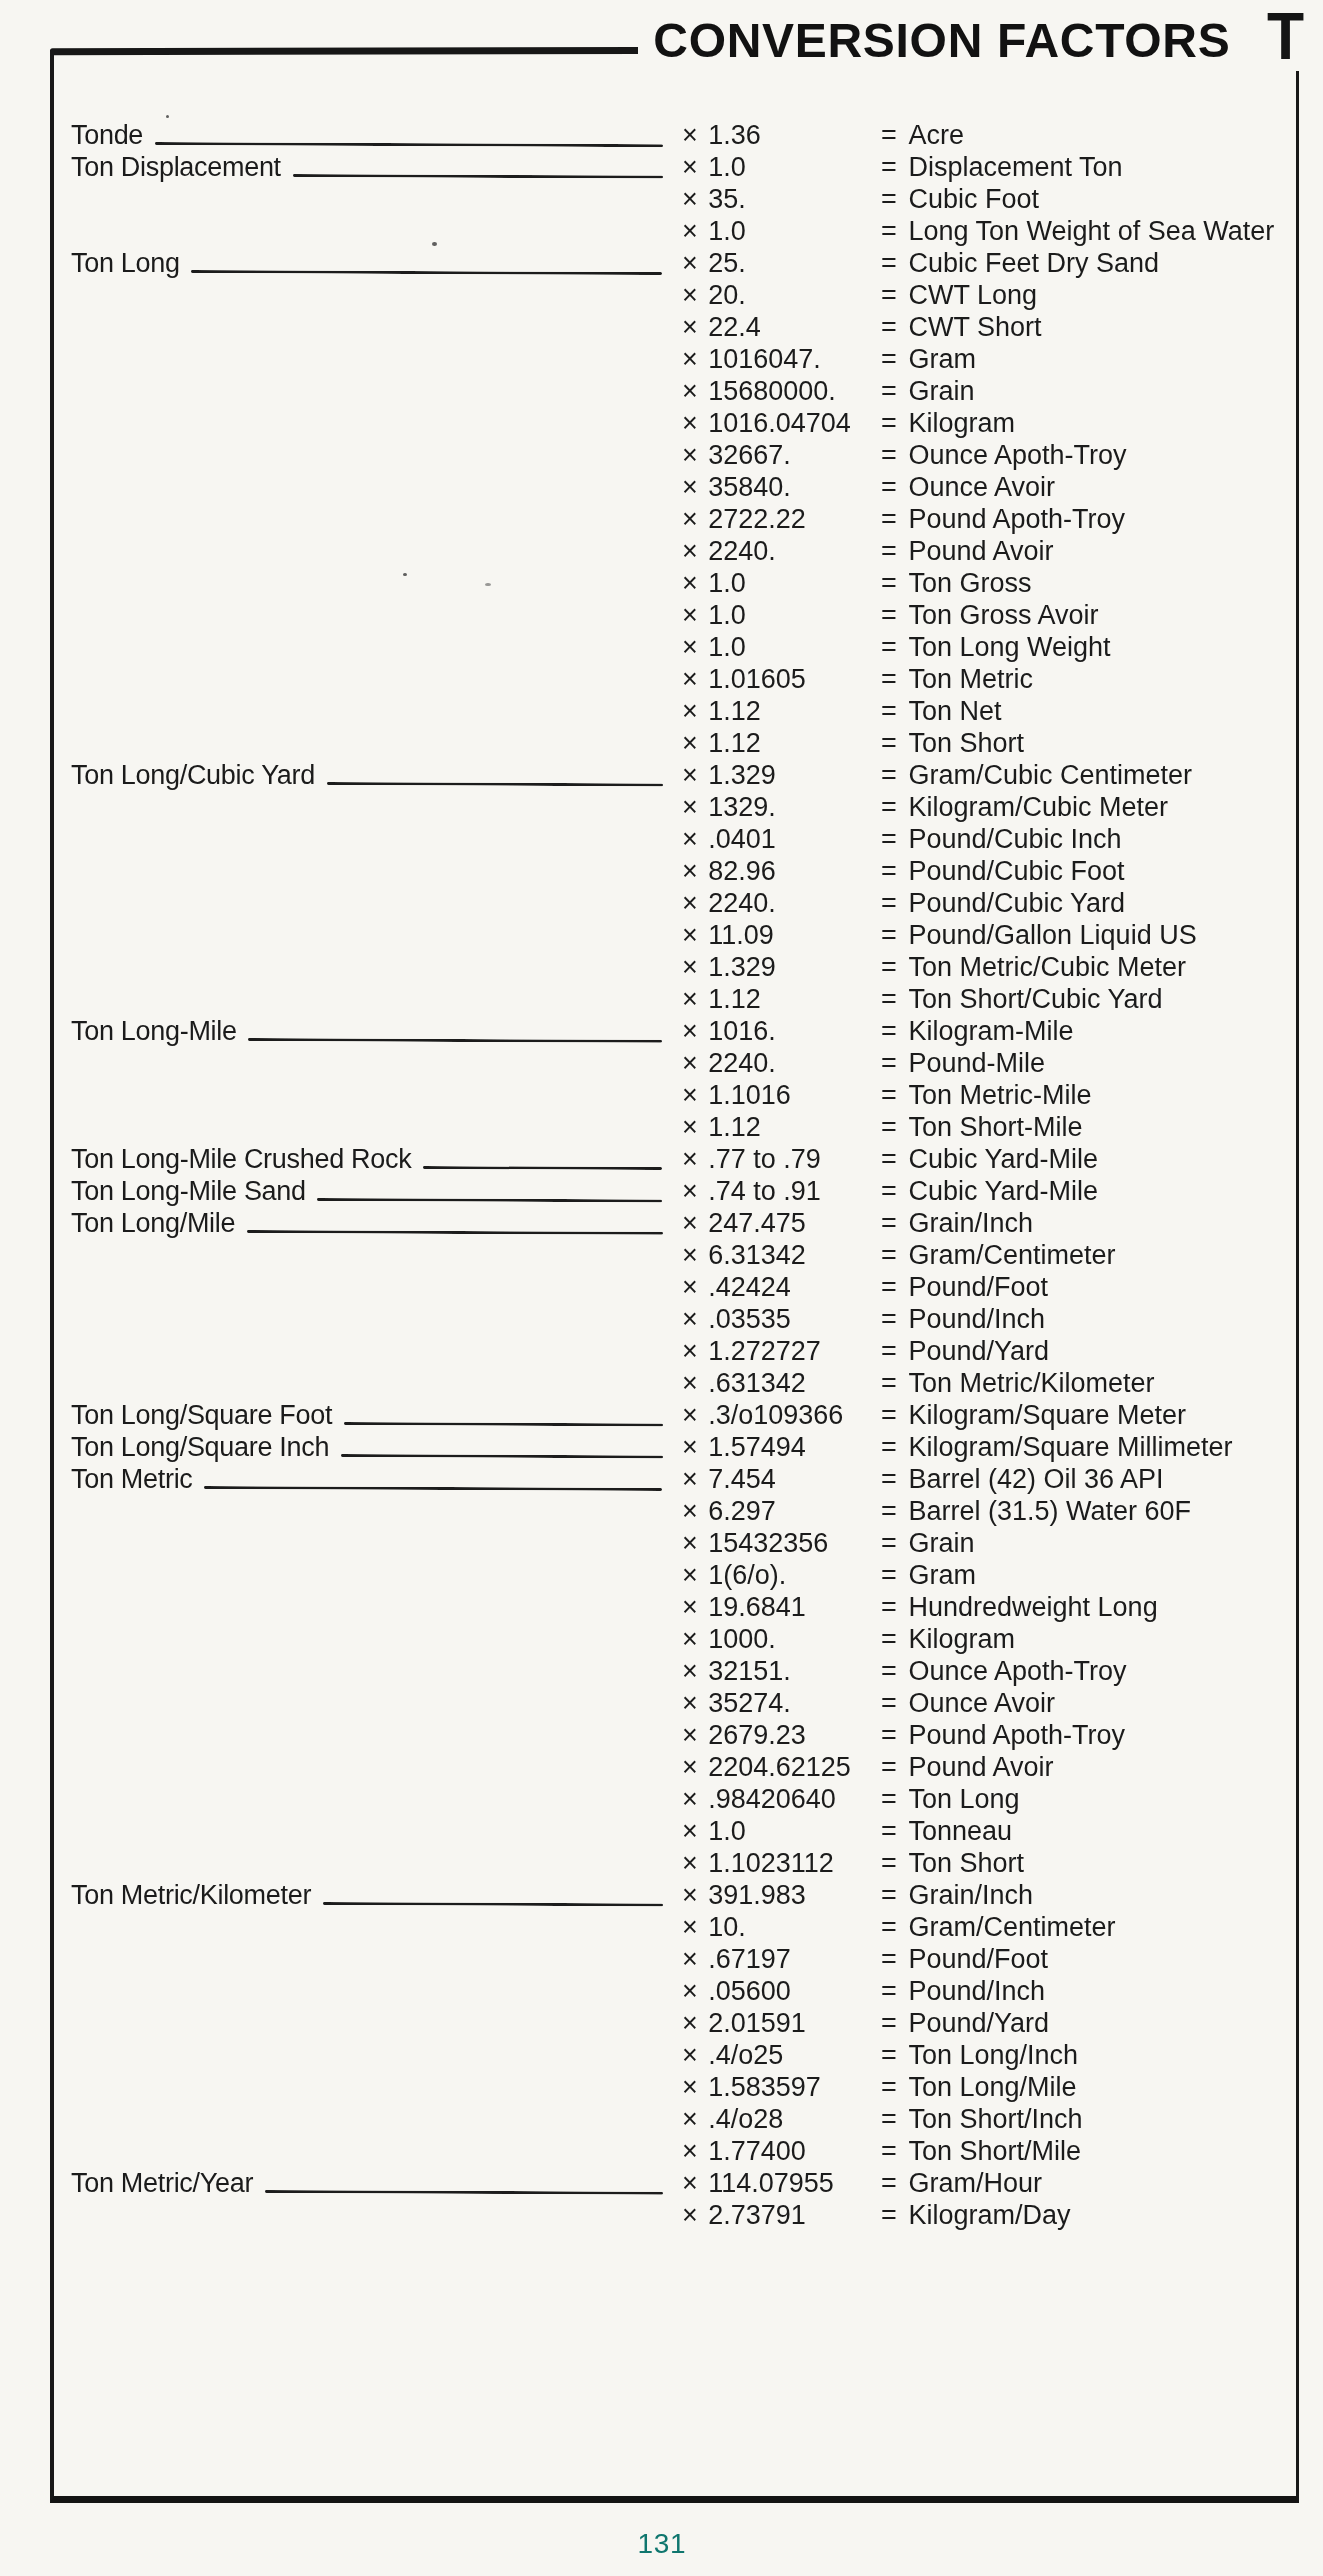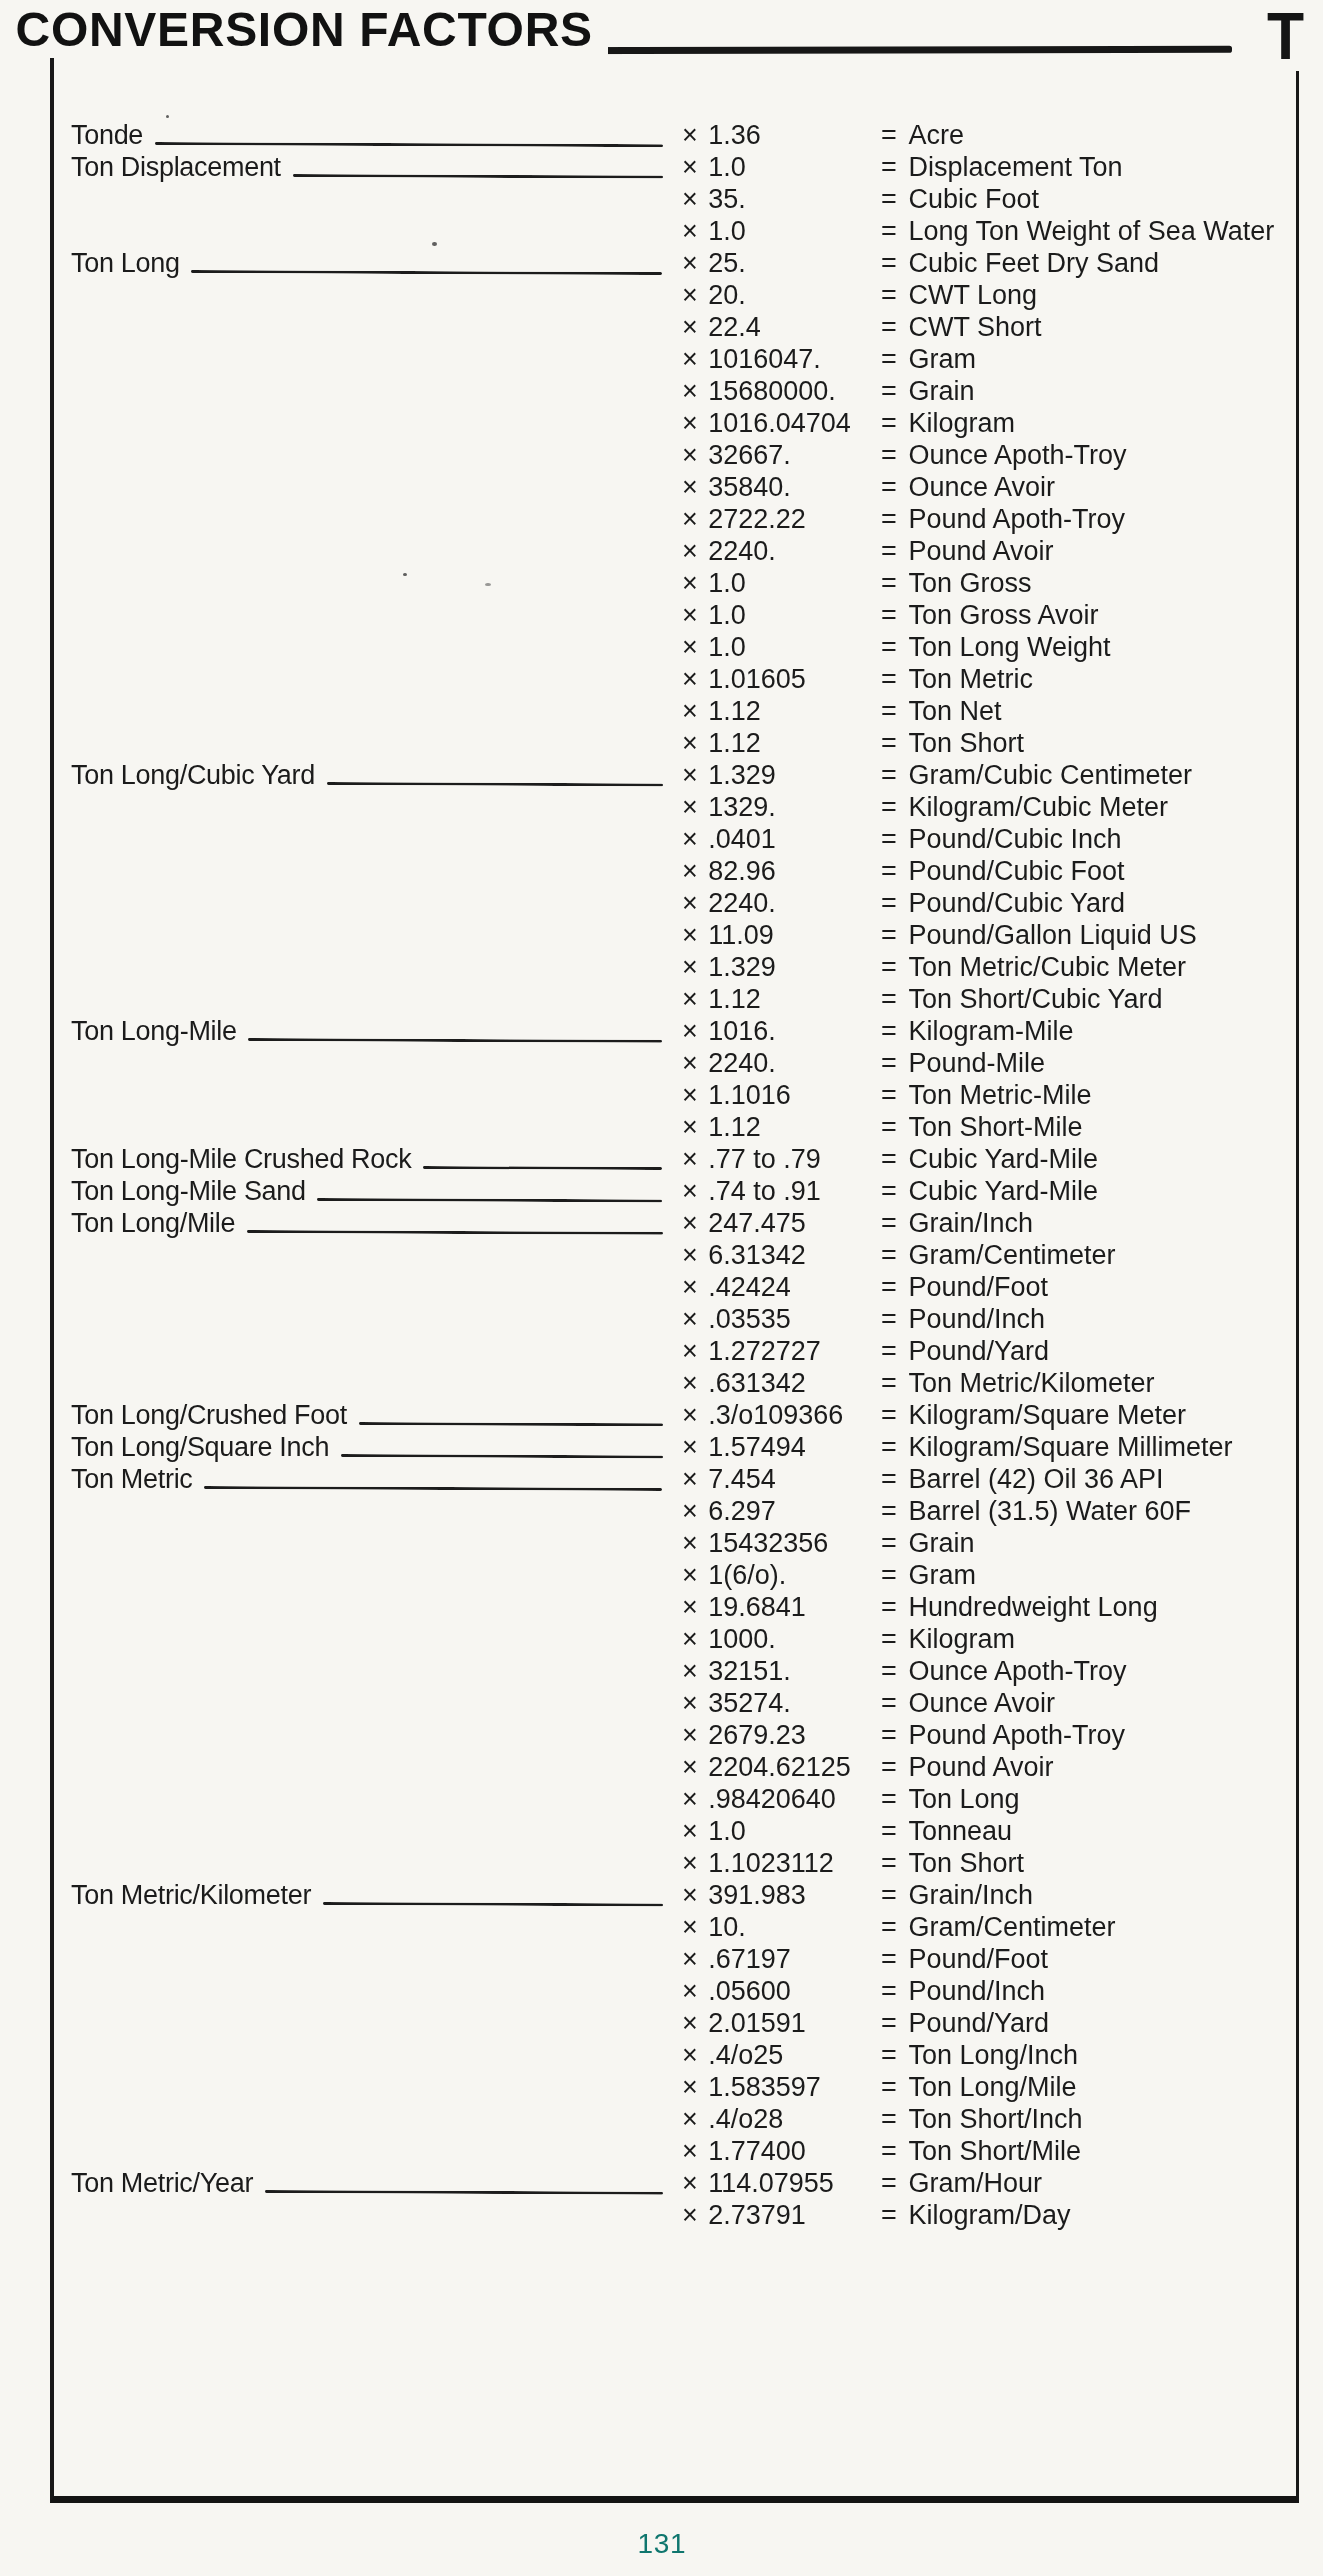--- a/index.html
+++ b/index.html
@@ -7,21 +7,21 @@
     width:1324px;height:2576px;position:relative;
     background:#f7f6f2;
     font-family:"Liberation Sans","DejaVu Sans",sans-serif;
     color:#1b1b1b;overflow:hidden;
   }
   
   .top-rule{
     position:absolute;left:50px;top:47px;width:1182px;height:6.5px;
     background:#171717;border-radius:2.6px;transform:rotate(-0.12deg);
   }
-  .title-wrap{position:absolute;left:0;right:78px;top:2px;text-align:left;z-index:3;}
+  .title-wrap{position:absolute;left:0;right:78px;top:13px;text-align:right;z-index:3;}
   .title{
     display:inline-block;background:#f7f6f2;padding:0 15.6px;
     font-size:48px;font-weight:700;letter-spacing:0.7px;line-height:56px;
     color:#121212;white-space:nowrap;
   }
   .tab-letter{
     position:absolute;left:1249px;top:5.2px;width:73px;height:66px;z-index:4;
     background:#f7f6f2;text-align:center;
     font-size:66px;font-weight:700;line-height:63px;color:#151515;
     transform:scaleX(0.92);
@@ -672,21 +672,21 @@
       <span>.631342</span>
     </div>
     <div class="equals-cell">
       <span class="sym">=</span>
       <span>Ton Metric/Kilometer</span>
     </div>
   </div>
 
   <div class="row">
     <div class="label-area">
-      <span class="unit-label">Ton Long/Crushed Foot</span>
+      <span class="unit-label">Ton Long/Square Foot</span>
       <span class="leader"></span>
     </div>
     <div class="times-cell">
       <span class="sym">×</span>
       <span>.3/o109366</span>
     </div>
     <div class="equals-cell">
       <span class="sym">=</span>
       <span>Kilogram/Square Meter</span>
     </div>

